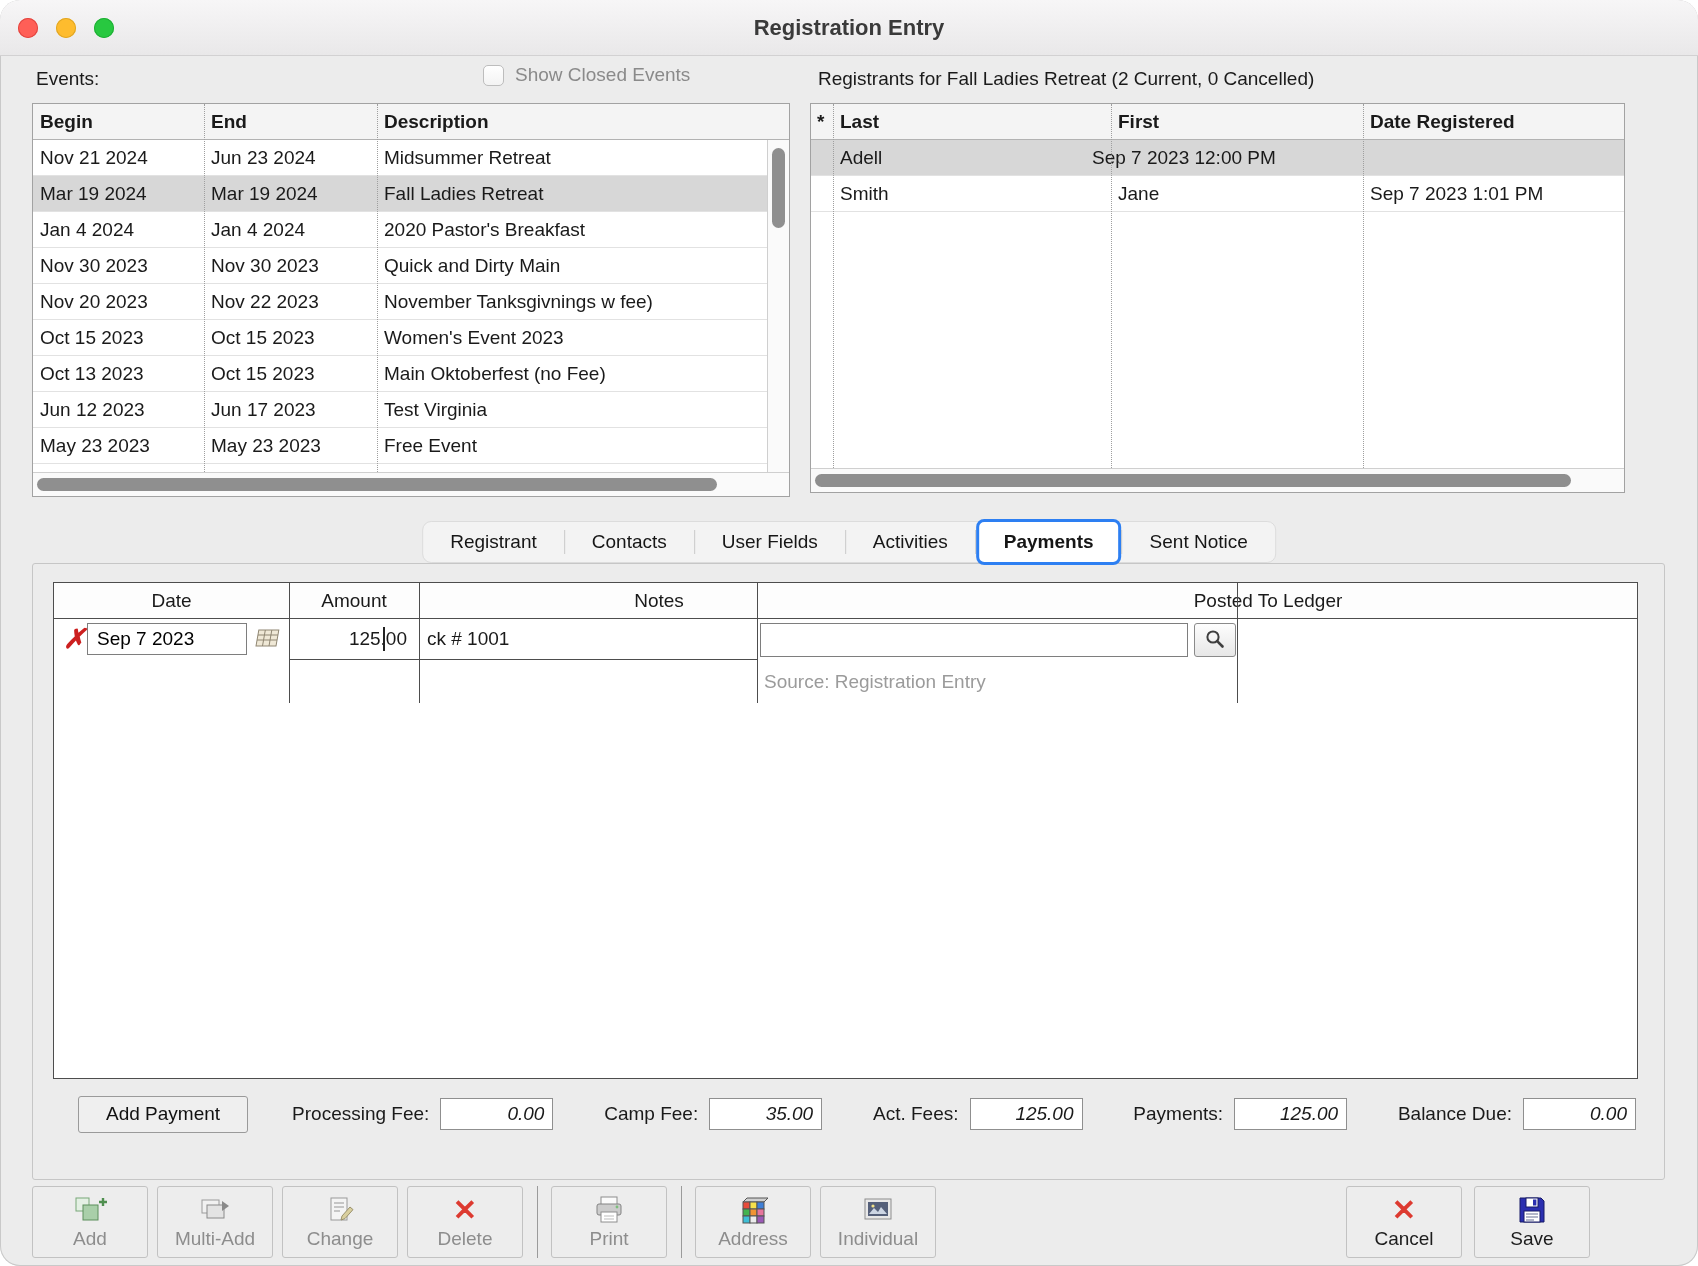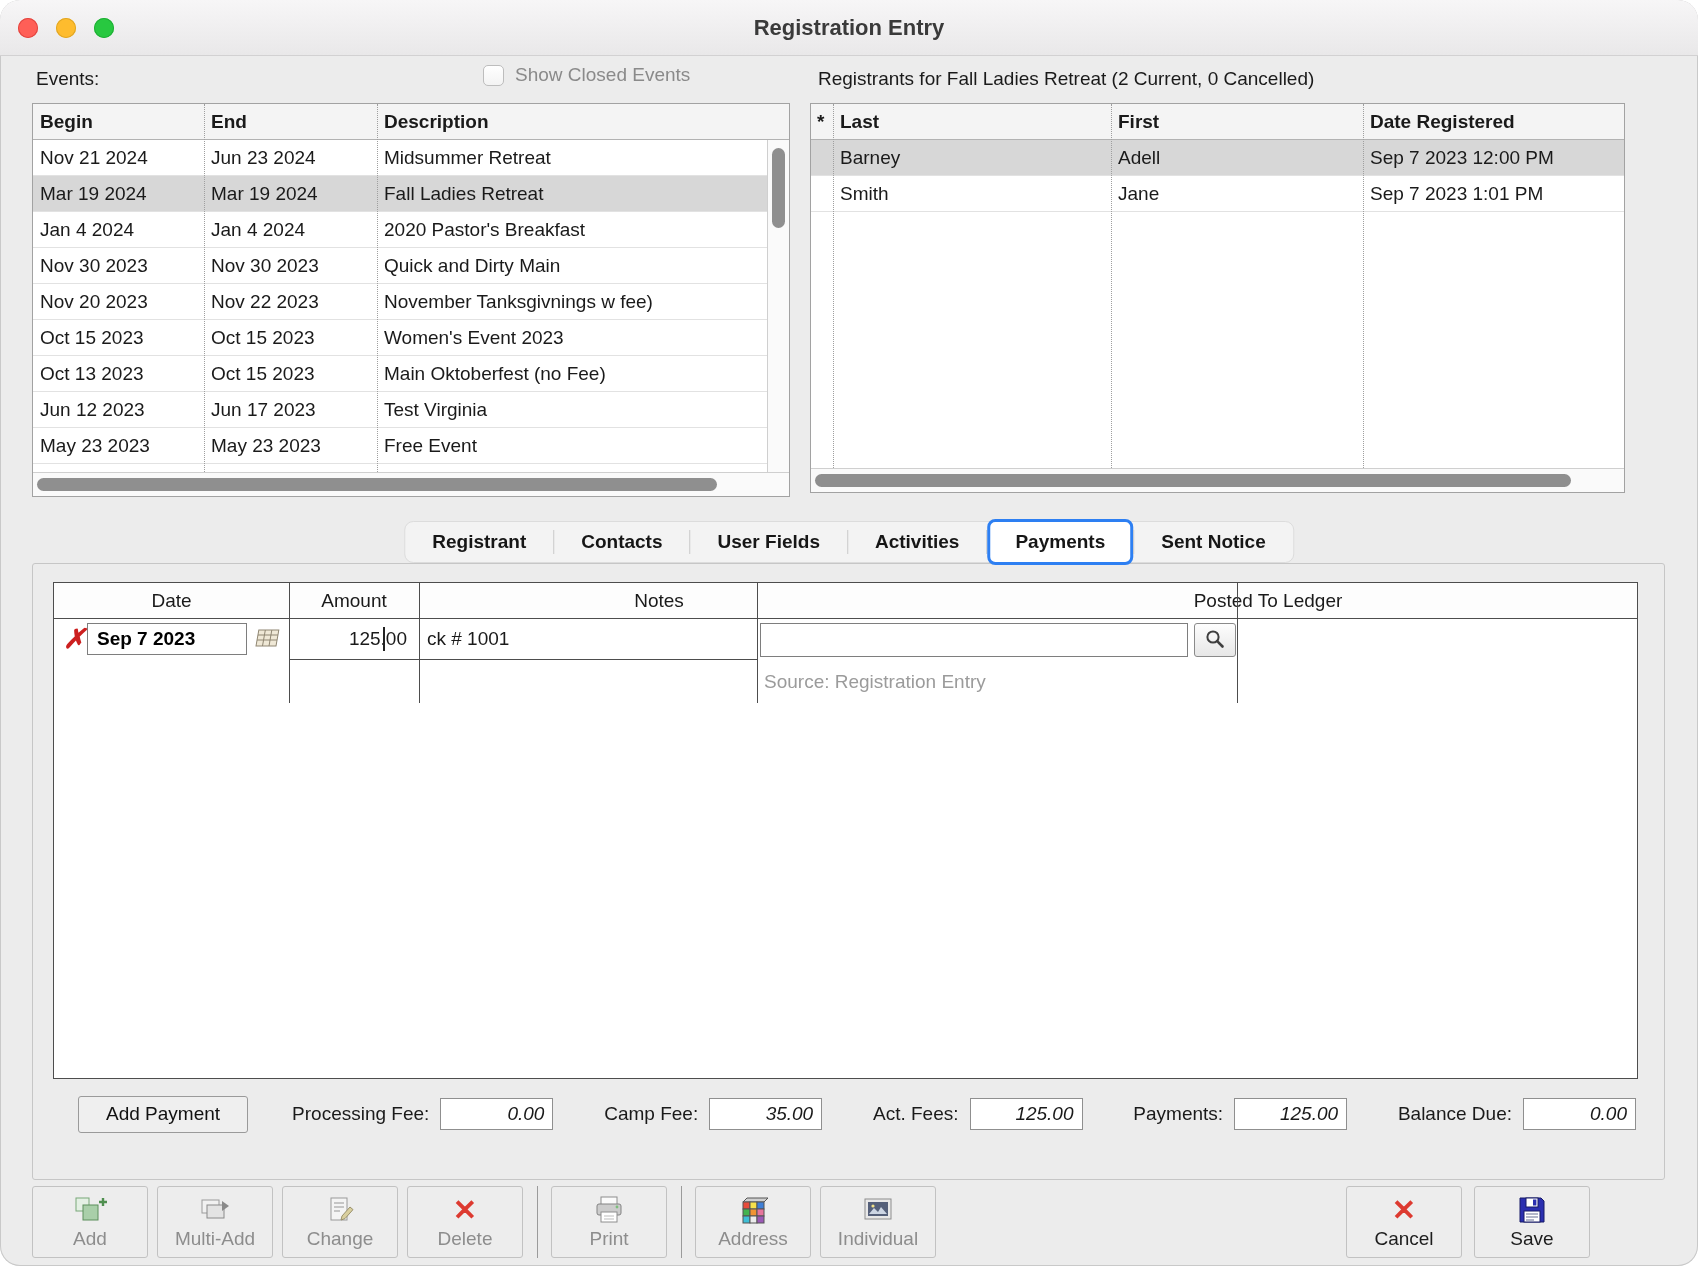--- a/index.html
+++ b/index.html
@@ -48,40 +48,40 @@
             background:#fafafa; border-left:1px solid #cfcfcf; z-index:4; }
   .vthumb{ position:absolute; top:8px; left:4px; width:13px; height:80px; background:#8f8f8f; border-radius:7px; }
   .hscroll{ position:absolute; left:0; right:0; bottom:0; height:24px;
             background:#fafafa; border-top:1px solid #cfcfcf; z-index:4; }
   .hthumb{ position:absolute; top:5px; left:4px; height:13px; background:#8f8f8f; border-radius:7px; }
 
   
   .tabbar{ position:absolute; top:521px; left:50%; transform:translateX(-50%);
            height:42px; display:flex; align-items:center; background:#f3f3f3;
            border:1px solid #dcdcdc; border-radius:9px; z-index:6; }
-  .tab{ padding:0 27px; font-size:19px; height:42px; line-height:41px; white-space:nowrap; color:#161616;font-weight:bold; }
+  .tab{ padding:0 27px; font-size:19px; height:42px; line-height:41px; white-space:nowrap; color:#161616; }
   .tab-divider{ width:1px; height:24px; background:#c9c9c9; }
   .tab.active{ background:#ffffff; border:3px solid #2d7ff2; border-radius:8px;
                height:46px; line-height:40px; padding:0 25px; font-weight:bold; }
 
   
   .payments-panel{ position:absolute; left:32px; top:563px; width:1633px; height:617px;
                    background:#ececec; border:1px solid #c6c6c6; border-radius:3px; }
   .pay-table{ position:absolute; left:20px; top:18px; width:1585px; height:497px;
               background:#ffffff; border:1px solid #4d4d4d; }
   .pay-head{ position:absolute; top:0; left:0; right:0; height:36px; display:flex;
              background:#fdfdfd; border-bottom:1px solid #4d4d4d; }
   .pcell{ font-size:19px; line-height:35px; text-align:center; white-space:nowrap; overflow:hidden; }
   .p0{ width:235px; } .p1{ width:130px; } .p2{ width:338px; } .p3{ width:480px; } .p4{ flex:1; }
   .pay-vline{ position:absolute; top:0; height:120px; width:0; border-left:1px solid #4d4d4d; }
   .pay-underline{ position:absolute; top:76px; left:235px; width:468px; border-top:1px solid #4d4d4d; }
   .pay-del{ position:absolute; left:9px; top:41px; font-family:"DejaVu Serif", serif;
             font-style:italic; font-weight:bold; font-size:27px; line-height:30px; color:#cc1f1f; cursor:pointer; }
   .pay-date{ position:absolute; left:33px; top:40px; width:160px; height:32px;
-             border:1px solid #7e7e7e; background:#fff; font-family:inherit; font-size:19px; padding:0 9px;font-weight:bold; }
+             border:1px solid #7e7e7e; background:#fff; font-family:inherit; font-size:19px; padding:0 9px; }
   .pay-cal{ position:absolute; left:200px; top:44px; }
   .pay-amount{ position:absolute; left:237px; top:40px; width:122px; line-height:32px;
                font-size:19px; text-align:right; padding-right:6px; }
   .pay-caret{ position:absolute; left:329px; top:44px; width:2px; height:24px; background:#222; }
   .pay-check{ position:absolute; left:373px; top:40px; line-height:32px; font-size:19px; }
   .pay-notes{ position:absolute; left:706px; top:40px; width:428px; height:34px;
               border:1px solid #7e7e7e; background:#fff; font-family:inherit; font-size:19px; padding:0 8px; }
   .pay-search{ position:absolute; left:1140px; top:40px; width:42px; height:34px;
                border:1px solid #8a8a8a; border-radius:3px; background:linear-gradient(#fdfdfd,#e7e7e7);
                display:flex; align-items:center; justify-content:center; cursor:pointer; }
@@ -201,21 +201,20 @@
   <div class="table reg-table">
     <div class="t-head" id="reg-head">
         <div class="cell hcell s0">*</div>
         <div class="cell hcell s1">Last</div>
         <div class="cell hcell s2">First</div>
         <div class="cell hcell s3">Date Registered</div>
       </div>
     <div class="t-body" id="reg-body">
         <div class="trow selected">
           <div class="cell s0"></div>
-          <div class="cell s1">Barney</div>
           <div class="cell s2">Adell</div>
           <div class="cell s3">Sep 7 2023 12:00 PM</div>
         </div>
         <div class="trow">
           <div class="cell s0"></div>
           <div class="cell s1">Smith</div>
           <div class="cell s2">Jane</div>
           <div class="cell s3">Sep 7 2023 1:01 PM</div>
         </div>
       </div>

